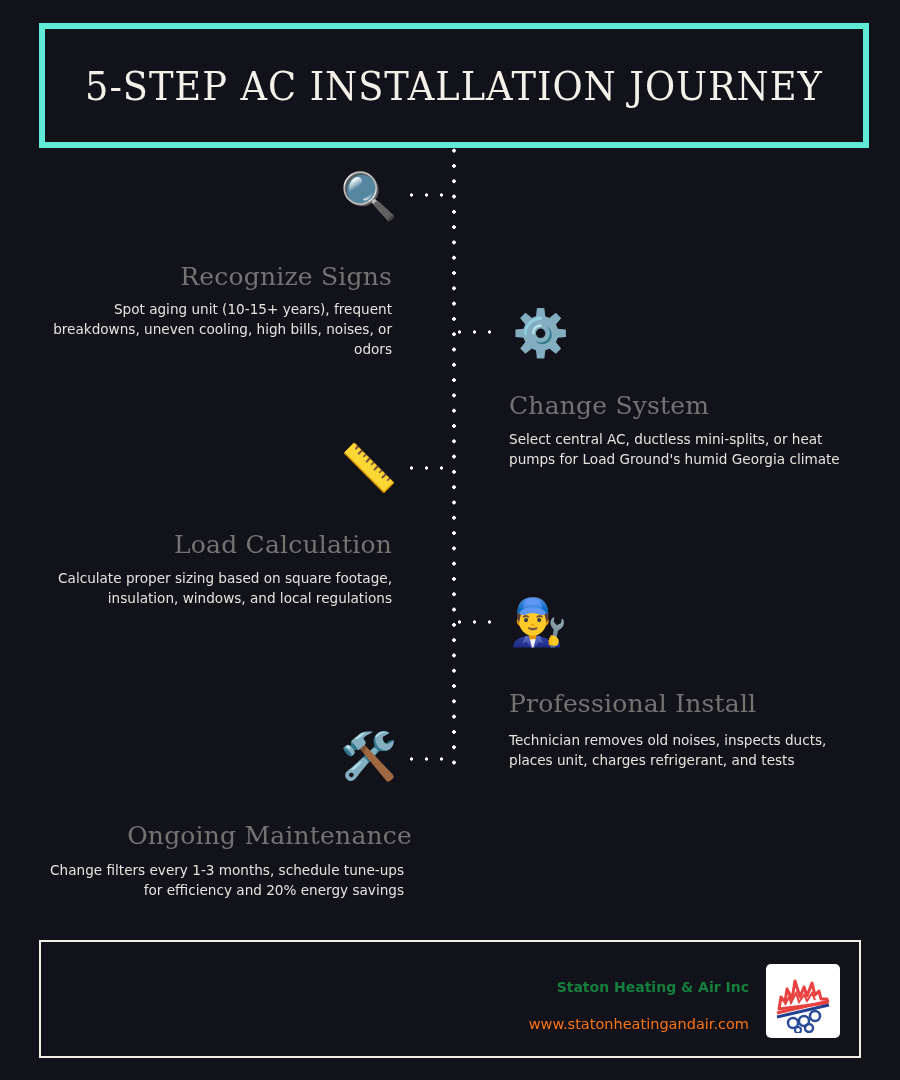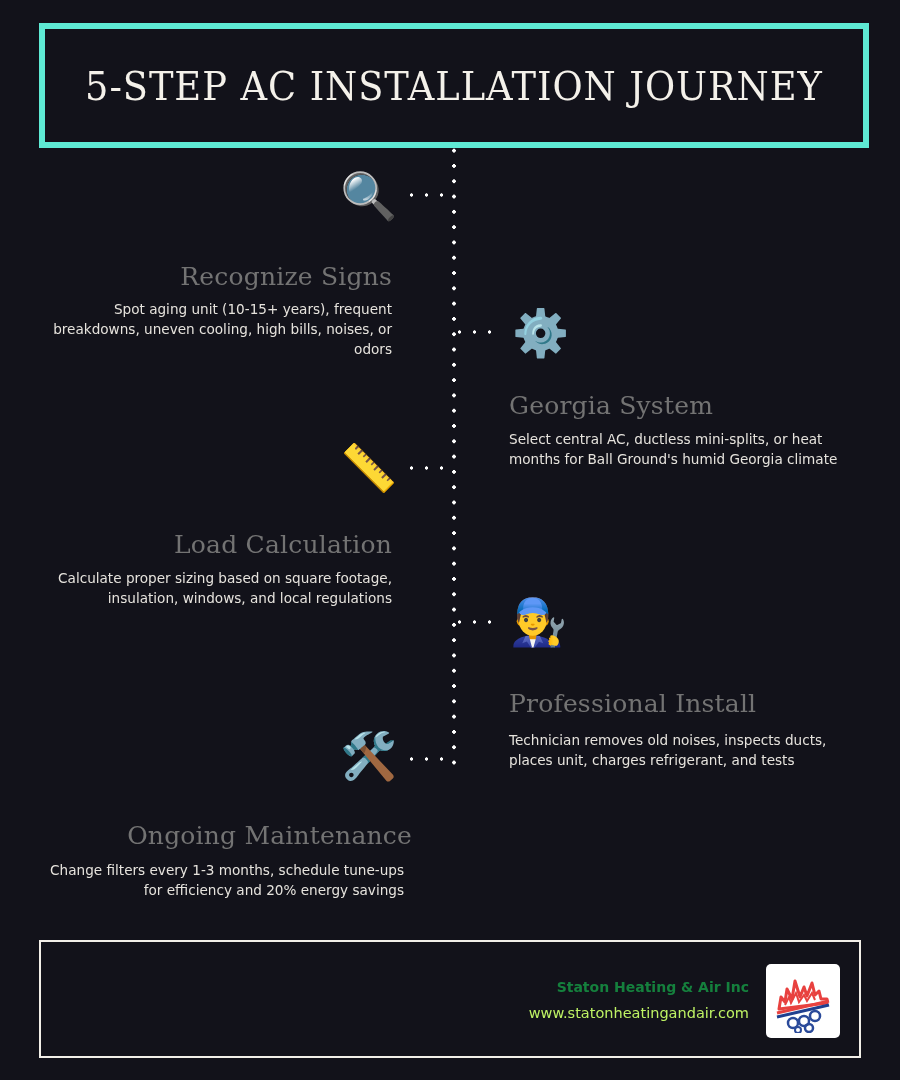--- a/index.html
+++ b/index.html
@@ -67,23 +67,23 @@
     border: 2px solid #f2efe8;
     box-sizing: content-box;
   }
   .company {
     position: absolute; right: 110px; top: 37px;
     font-family: "DejaVu Sans", "Liberation Sans", sans-serif;
     font-weight: bold; font-size: 14px; color: #15803d;
     text-align: right; white-space: nowrap;
   }
   .website {
-    position: absolute; right: 110px; top: 63px;
+    position: absolute; right: 110px; top: 74px;
     font-family: "DejaVu Sans", "Liberation Sans", sans-serif;
-    font-size: 14.5px; color: #bef264;
+    font-size: 14.5px; color: #f97316;
     text-align: right; white-space: nowrap;
   }
   .logo {
     position: absolute; right: 19px; top: 22px;
     width: 74px; height: 74px; background: #ffffff; border-radius: 5px;
     display: flex; align-items: center; justify-content: center;
   }
 </style>
 </head>
 <body>
@@ -94,22 +94,22 @@
 
 <div class="dot-v" style="top:143px; height:628px;"></div>
 
 <div class="dot-h" style="left:404px; top:193px; width:50px;"></div>
 <div class="icon" style="left:340px; top:168px;">🔍</div>
 <div class="step-title left" style="right:508px; top:262px;">Recognize Signs</div>
 <div class="step-desc left" style="right:508px; top:299px; width:345px;">Spot aging unit (10-15+ years), frequent breakdowns, uneven cooling, high bills, noises, or odors</div>
 
 <div class="dot-h" style="left:452px; top:330px; width:50px;"></div>
 <div class="icon" style="left:512px; top:305px;">⚙️</div>
-<div class="step-title right" style="left:509px; top:391px;">Georgia System</div>
-<div class="step-desc right" style="left:509px; top:429px; width:345px;">Select central AC, ductless mini-splits, or heat months for Ball Ground's humid Georgia climate</div>
+<div class="step-title right" style="left:509px; top:391px;">Change System</div>
+<div class="step-desc right" style="left:509px; top:429px; width:345px;">Select central AC, ductless mini-splits, or heat pumps for Load Ground's humid Georgia climate</div>
 
 <div class="dot-h" style="left:404px; top:466px; width:50px;"></div>
 <div class="icon" style="left:340px; top:440px;">📏</div>
 <div class="step-title left" style="right:508px; top:530px;">Load Calculation</div>
 <div class="step-desc left" style="right:508px; top:568px; width:345px;">Calculate proper sizing based on square footage, insulation, windows, and local regulations</div>
 
 <div class="dot-h" style="left:452px; top:620px; width:50px;"></div>
 <div class="icon" style="left:510px; top:594px;">👨‍🔧</div>
 <div class="step-title right" style="left:509px; top:689px;">Professional Install</div>
 <div class="step-desc right" style="left:509px; top:730px; width:360px;">Technician removes old noises, inspects ducts, places unit, charges refrigerant, and tests</div>

